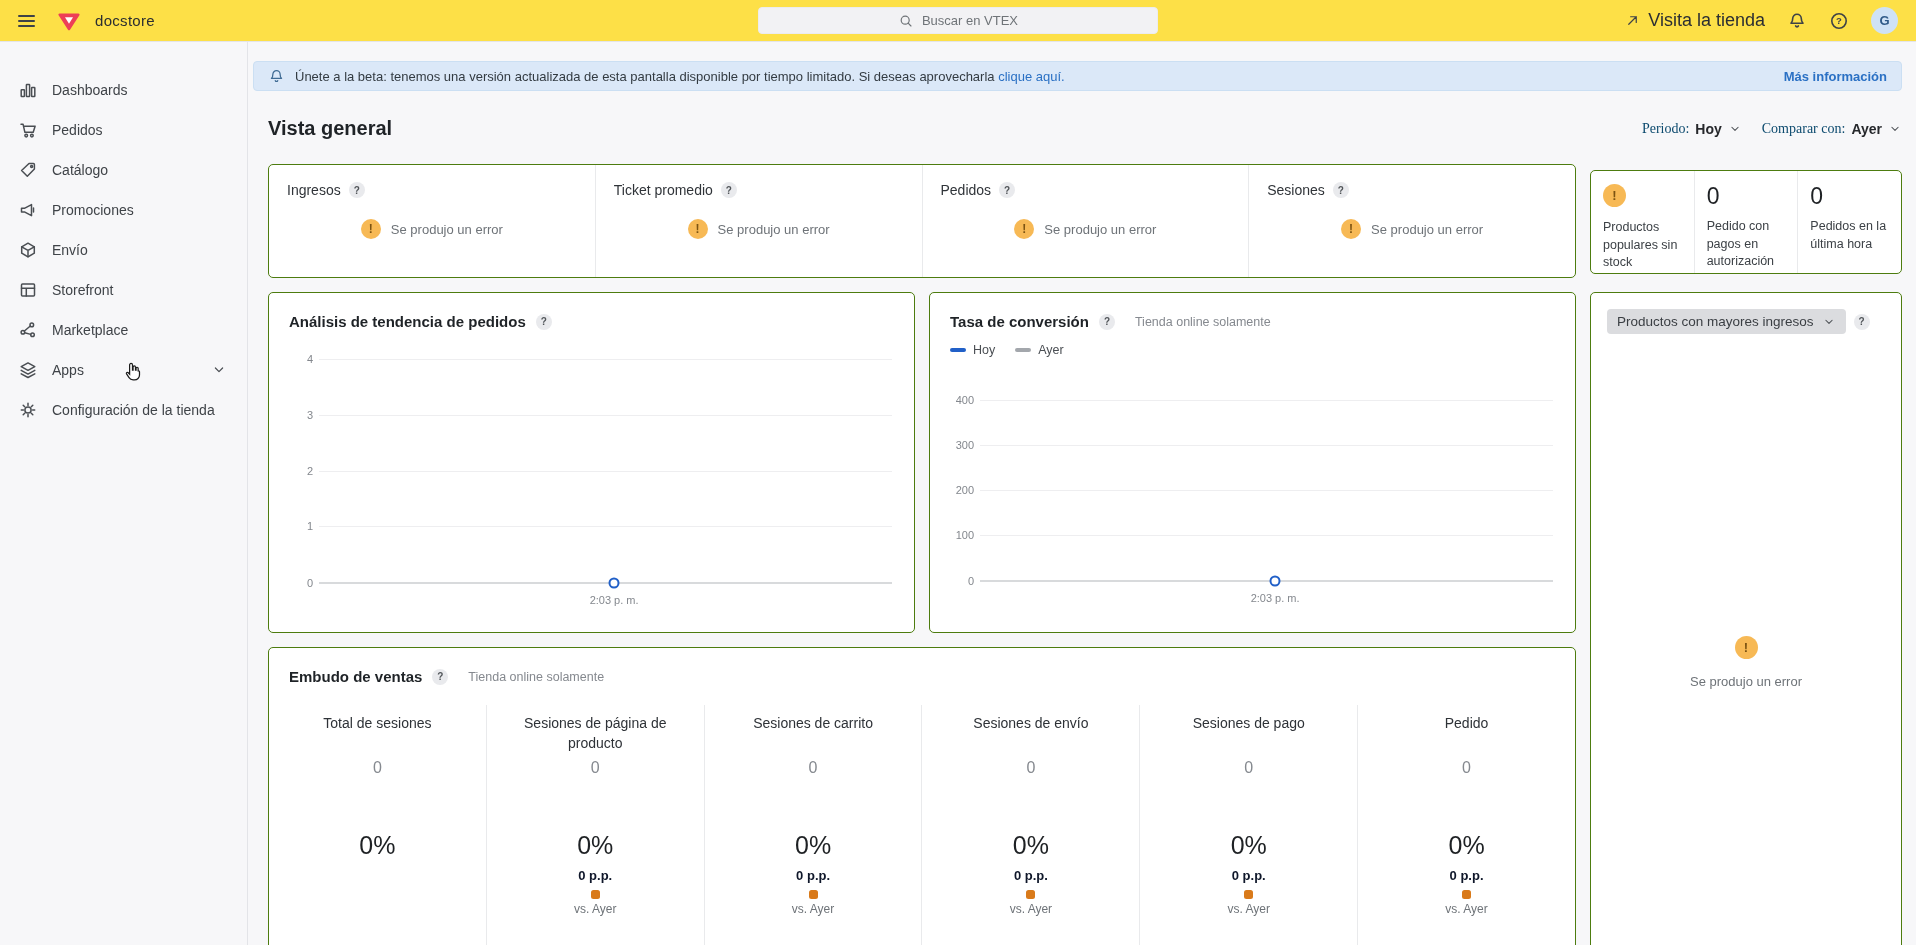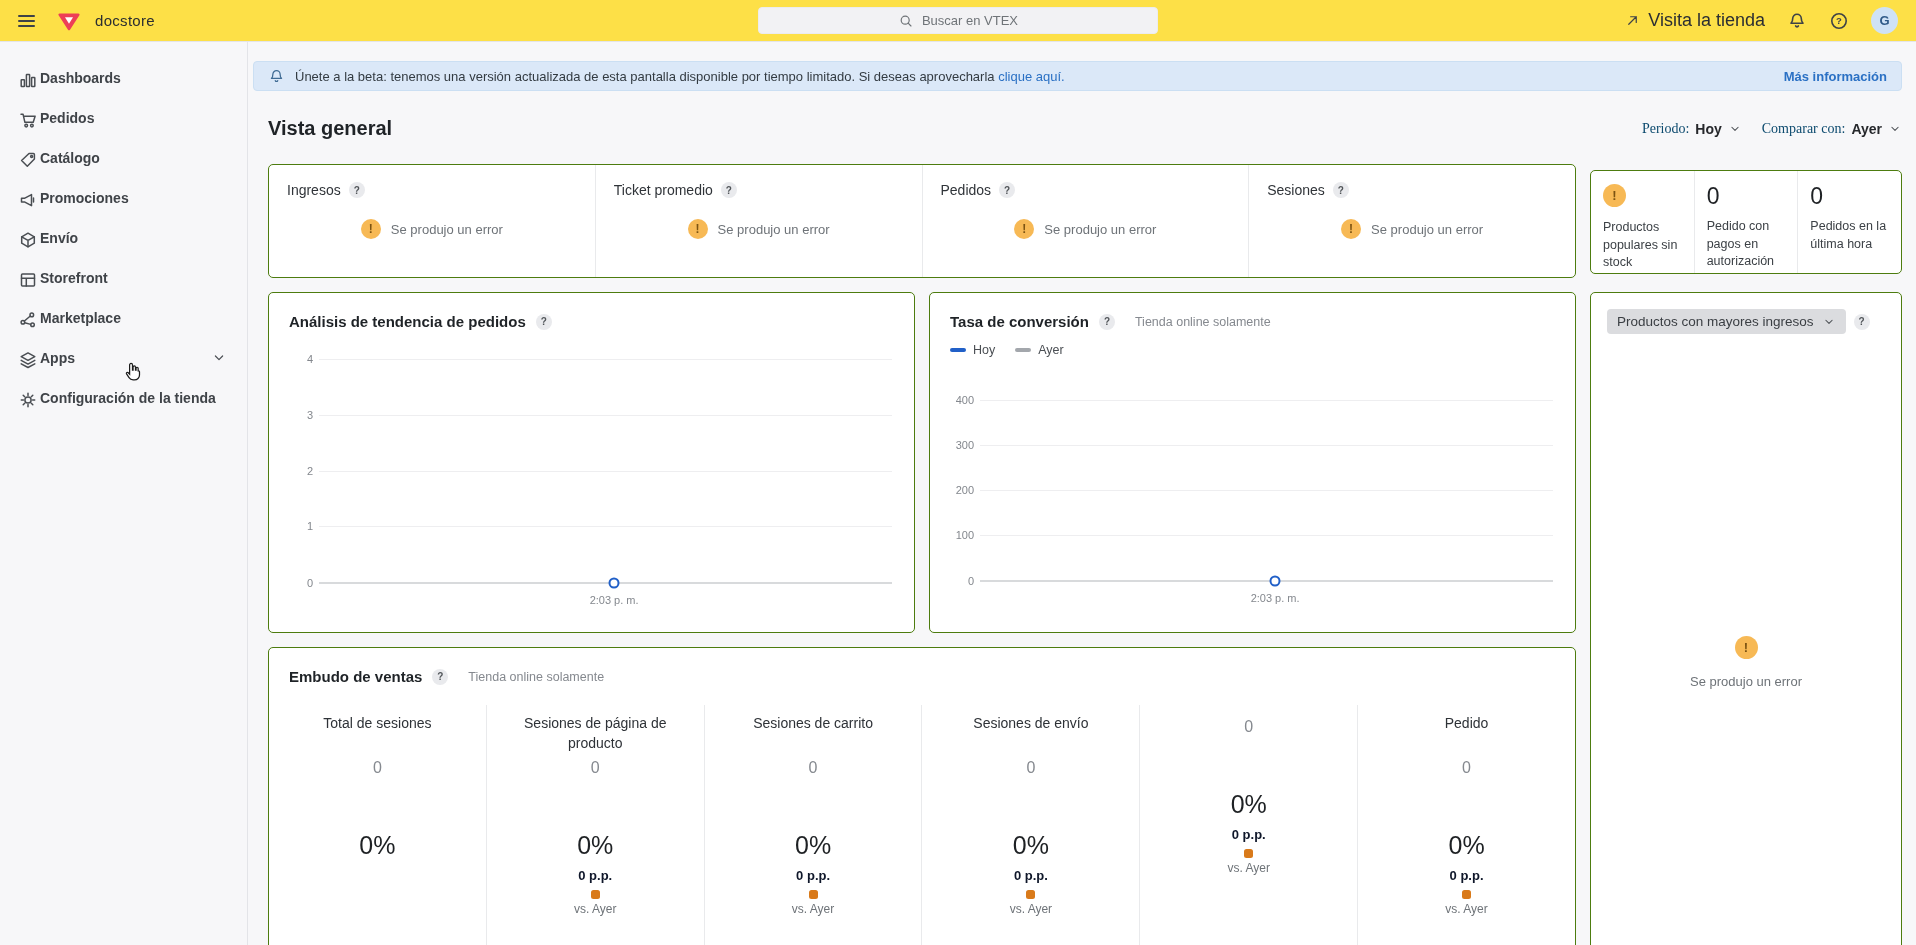--- a/index.html
+++ b/index.html
@@ -18,22 +18,22 @@
     align-items:center; justify-content:center; gap:8px; color:#6F7478; font-size:13px; cursor:text; }
   .topbar-right { margin-left:auto; display:flex; align-items:center; gap:22px; }
   .visit { display:flex; align-items:center; gap:8px; font-size:18px; color:#2B2E33; font-weight:500; cursor:pointer; }
   .tb-icon { display:flex; cursor:pointer; }
   .avatar { width:27px; height:27px; border-radius:50%; background:#CFE2F6; color:#2F5A88;
     font-size:13px; font-weight:700; display:flex; align-items:center; justify-content:center; cursor:pointer; }
 
   
   .app-body { display:flex; height:903px; }
   .sidebar { width:248px; flex:0 0 248px; border-right:1px solid #E3E4E8; padding-top:28px; position:relative; }
-  .side-item { height:40px; display:flex; padding:0 18px; gap:2px;
-    color:#3F4348; font-size:14px; font-weight:700; cursor:pointer; }
+  .side-item { height:40px; display:flex; align-items:center; padding:0 18px; gap:14px;
+    color:#3F4348; font-size:14px; font-weight:400; cursor:pointer; }
   .side-item svg { flex:0 0 20px; }
   .side-item .chev { margin-left:auto; display:flex; }
   .cursor { position:absolute; left:121px; top:318px; z-index:10; pointer-events:none; }
 
   .main { flex:1; padding:19px 14px 0 5px; overflow:hidden; }
 
   
   .banner { height:30px; background:#DBE8F8; border:1px solid #CBDFF3; border-radius:4px;
     display:flex; align-items:center; padding:0 14px; gap:10px; font-size:13px; color:#333B42; }
   .banner a, .blink { color:#2A70C4; text-decoration:none; cursor:pointer; }
@@ -464,20 +464,21 @@
               <div class="f-title">Sesiones de envío</div>
               <div class="f-count">0</div>
               <div class="f-pct">0%</div>
               <div class="f-pp">
                   <span>0 p.p.</span>
                   <span class="pp-dot"></span>
                 </div>
               <div class="f-vs">vs. Ayer</div>
             </div>
             <div class="f-col">
+              <div class="f-title">Sesiones de pago</div>
               <div class="f-count">0</div>
               <div class="f-pct">0%</div>
               <div class="f-pp">
                   <span>0 p.p.</span>
                   <span class="pp-dot"></span>
                 </div>
               <div class="f-vs">vs. Ayer</div>
             </div>
             <div class="f-col">
               <div class="f-title">Pedido</div>

